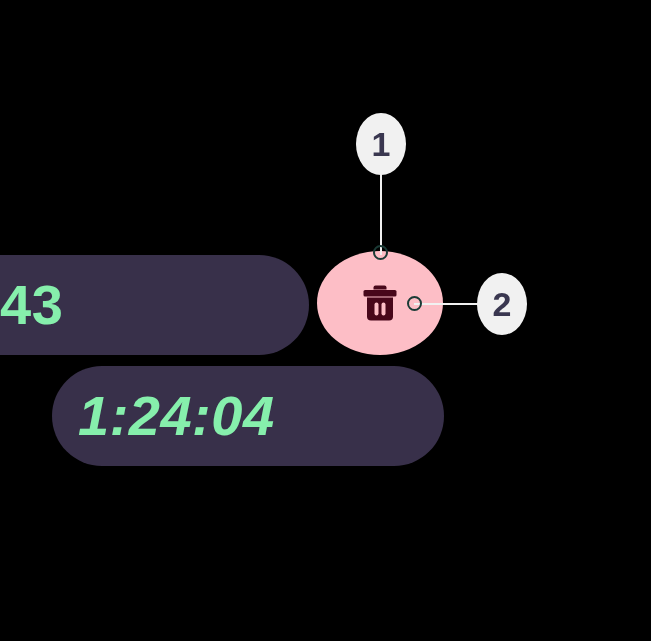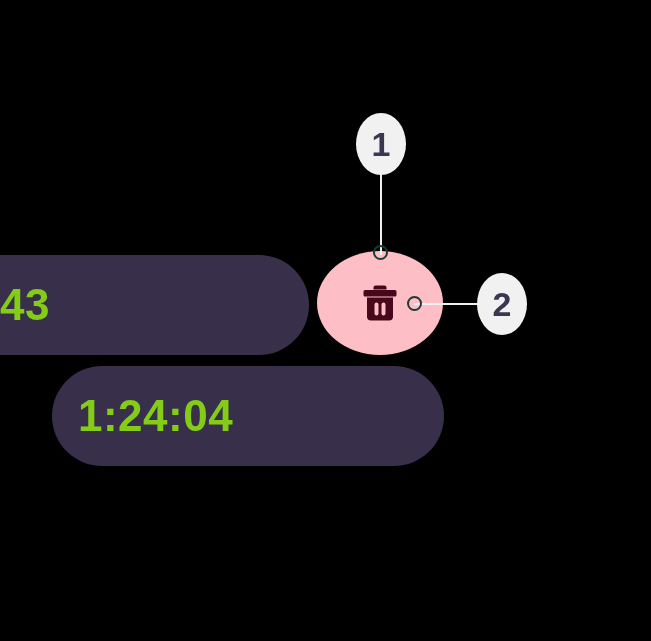--- a/index.html
+++ b/index.html
@@ -18,22 +18,22 @@
 
   
   .chip {
     position: absolute;
     background: #38304a;
     display: flex;
     align-items: center;
     box-sizing: border-box;
   }
   .chip-label {
-    color: #84cc16;
-    font-size: 44px;
+    color: #86efac;
+    font-size: 56px;
     font-weight: 700;
     letter-spacing: 0.5px;
     white-space: nowrap;
     line-height: 1;
     text-align: center;
   }
 
   #chip-count {
     left: -60px;
     top: 255px;
@@ -42,20 +42,21 @@
     border-radius: 50px;
     padding-left: 60px;
   }
   #chip-duration {
     left: 52px;
     top: 366px;
     width: 392px;
     height: 100px;
     border-radius: 50px;
     padding-left: 26px;
+    font-style: italic;
   }
 
   
   #delete-button {
     position: absolute;
     left: 317px;
     top: 251px;
     width: 126px;
     height: 104px;
     border-radius: 50%;

